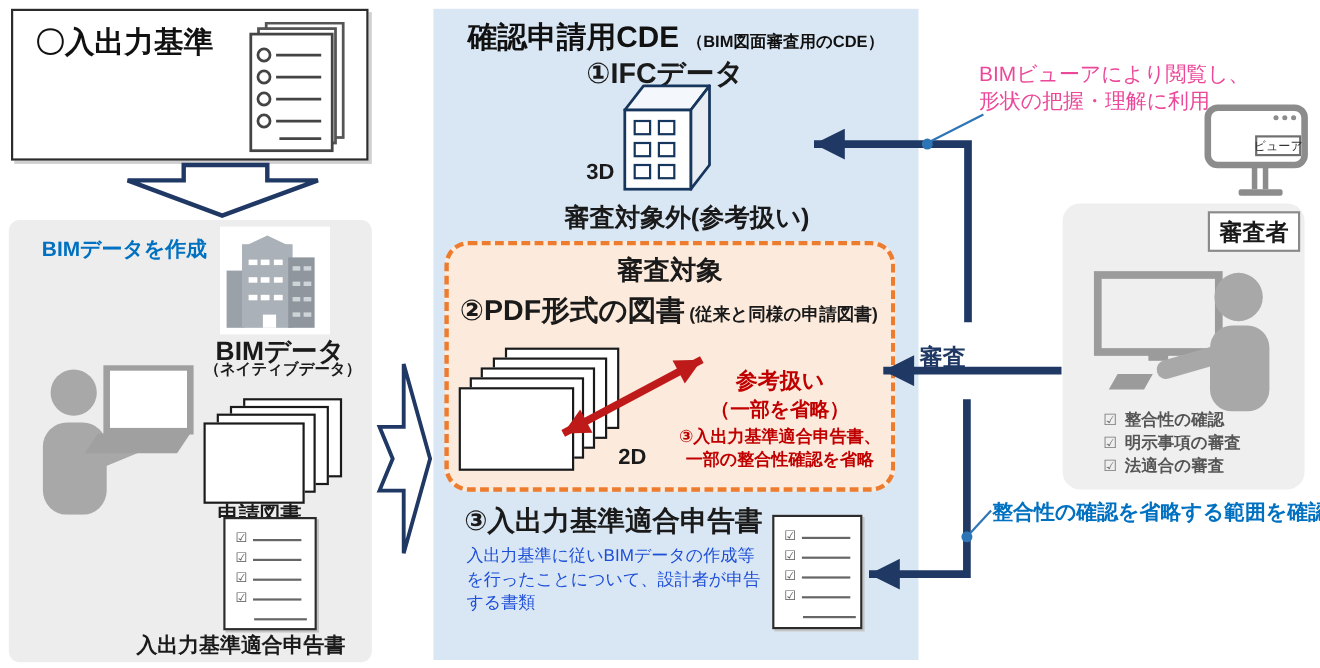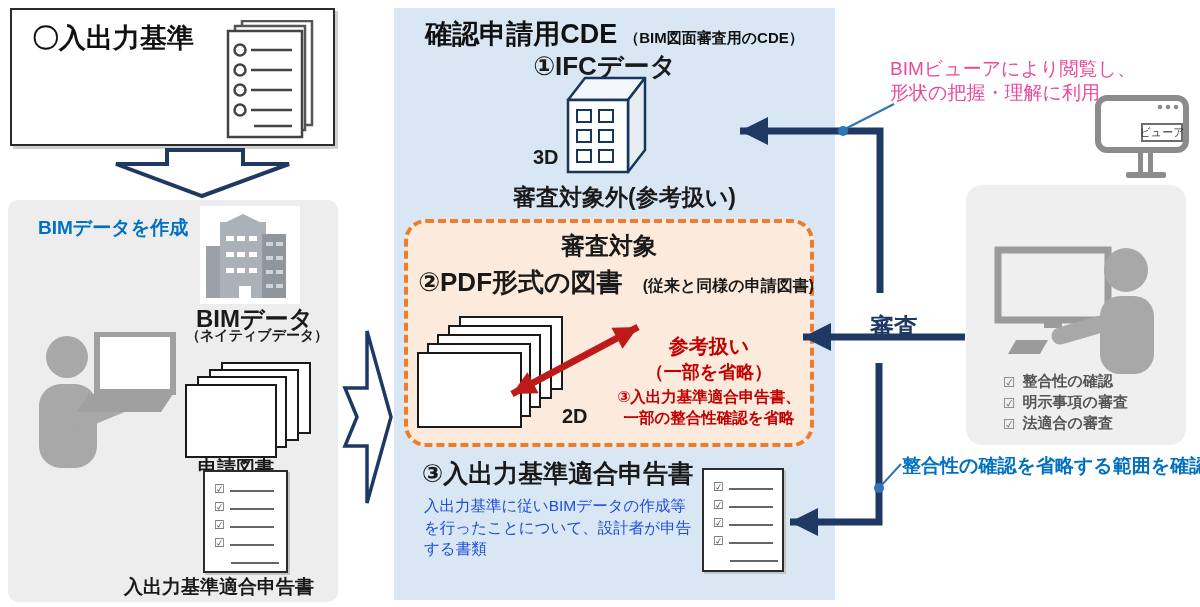--- a/index.html
+++ b/index.html
@@ -29,41 +29,41 @@
   .t-decl-left { left:124px; top:574px; font-size:19px; font-weight:bold; z-index:3; }
 
   .cde-header { left:394px; top:16px; width:441px; display:flex; justify-content:center; align-items:baseline; gap:7px; z-index:3; }
   .cde-header .big { font-size:27px; font-weight:bold; color:#111; }
   .cde-header .small { font-size:15px; font-weight:bold; color:#111; }
   .t-ifc { left:533px; top:49px; font-size:26px; font-weight:bold; z-index:3; }
   .t-3d { left:533px; top:146px; font-size:20px; font-weight:bold; z-index:4; }
   .t-outside { left:513px; top:182px; font-size:23px; font-weight:bold; z-index:3; }
 
   .t-review-target { left:404px; top:230px; width:410px; text-align:center; font-size:24px; font-weight:bold; z-index:3; }
-  .pdf-row { left:418px; top:265px; display:flex; align-items:baseline; gap:20px; z-index:3; }
+  .pdf-row { left:418px; top:265px; display:flex; align-items:baseline; gap:4px; z-index:3; }
   .pdf-row .big { font-size:26px; font-weight:bold; }
   .pdf-row .small { font-size:16px; font-weight:bold; }
   .t-2d { left:562px; top:405px; font-size:20px; font-weight:bold; z-index:4; }
   .red-block { left:600px; top:333px; width:218px; text-align:center; color:#c00000; z-index:3; }
   .red-block .l1 { font-size:20px; font-weight:bold; }
   .red-block .l2 { font-size:18px; font-weight:bold; }
   .red-block .l3 { font-size:15.5px; font-weight:bold; margin-top:3px; }
 
   .t-item3 { left:422px; top:457px; font-size:25px; font-weight:bold; z-index:3; }
   .t-item3-desc { left:424px; top:495px; width:276px; font-size:15.5px; font-weight:500; color:#1d4ed8; line-height:1.4; z-index:3; }
 
   .t-viewer-note { left:890px; top:57px; font-size:19px; font-weight:normal; color:#ec4899; line-height:1.25; z-index:3; }
   .viewer-label { left:1141px; top:123px; width:42px; height:19px; background:#fff; border:2px solid #6f6f6f;
                   display:flex; align-items:center; justify-content:center; font-size:11px; color:#333; z-index:4; }
   .reviewer-label-box { left:1098px; top:192px; width:84px; height:37px; background:#fff; border:2px solid #8a8a8a;
                   display:flex; align-items:center; justify-content:center; font-size:21px; font-weight:bold; z-index:4; }
   .reviewer-checks { left:1003px; top:371px; z-index:3; }
   .reviewer-checks .row { display:flex; align-items:center; gap:7px; height:21px; font-size:15px; color:#555; font-weight:600; }
   .reviewer-checks .cb { font-size:14px; color:#777; }
-  .t-shinsa { left:836px; top:311px; font-size:24px; font-weight:bold; color:#1f3864; z-index:4;padding-left:34px; }
+  .t-shinsa { left:836px; top:311px; font-size:21px; font-weight:bold; color:#1f3864; z-index:4; }
   .t-scope { left:902px; top:453px; font-size:19px; font-weight:bold; color:#0070c0; z-index:3; }
 
   
   .bim-bg { left:200px; top:206px; width:100px; height:98px; background:#fff; z-index:2; }
 
   
   .page { position:absolute; background:#fff; border:2px solid #1a1a1a; }
   .p-a1 { left:221px; top:362px; width:90px; height:72px; z-index:2; }
   .p-a2 { left:209px; top:369px; width:90px; height:72px; z-index:2; }
   .p-a3 { left:197px; top:376px; width:90px; height:72px; z-index:2; }
@@ -267,20 +267,23 @@
       <circle cx="74" cy="13" r="2.3" fill="#8c8c8c"></circle>
       <circle cx="82" cy="13" r="2.3" fill="#8c8c8c"></circle>
     <rect x="44" y="56" width="5" height="22" fill="#8c8c8c"></rect>
     <rect x="54" y="56" width="5" height="22" fill="#8c8c8c"></rect>
     <rect x="32" y="78" width="40" height="6" rx="2" fill="#8c8c8c"></rect>
   </svg>
   <div class="abs viewer-label nowrap">
     <span>ビューア</span>
   </div>
 
+  <div class="abs reviewer-label-box nowrap">
+    <span>審査者</span>
+  </div>
 
   <svg class="icon" style="left:988px; top:242px;" width="172" height="132" viewBox="0 0 172 132">
     <rect x="10" y="8" width="110" height="70" fill="#efefef" stroke="#9b9b9b" stroke-width="7"></rect>
     <rect x="56" y="78" width="18" height="8" fill="#9b9b9b"></rect>
     <polygon points="28,98 60,98 52,112 20,112" fill="#9b9b9b"></polygon>
     <circle cx="138" cy="28" r="22" fill="#a8a8a8"></circle>
     <rect x="112" y="54" width="54" height="78" rx="20" fill="#a8a8a8"></rect>
     <line x1="120" y1="80" x2="72" y2="94" stroke="#a8a8a8" stroke-width="17" stroke-linecap="round"></line>
   </svg>
 

